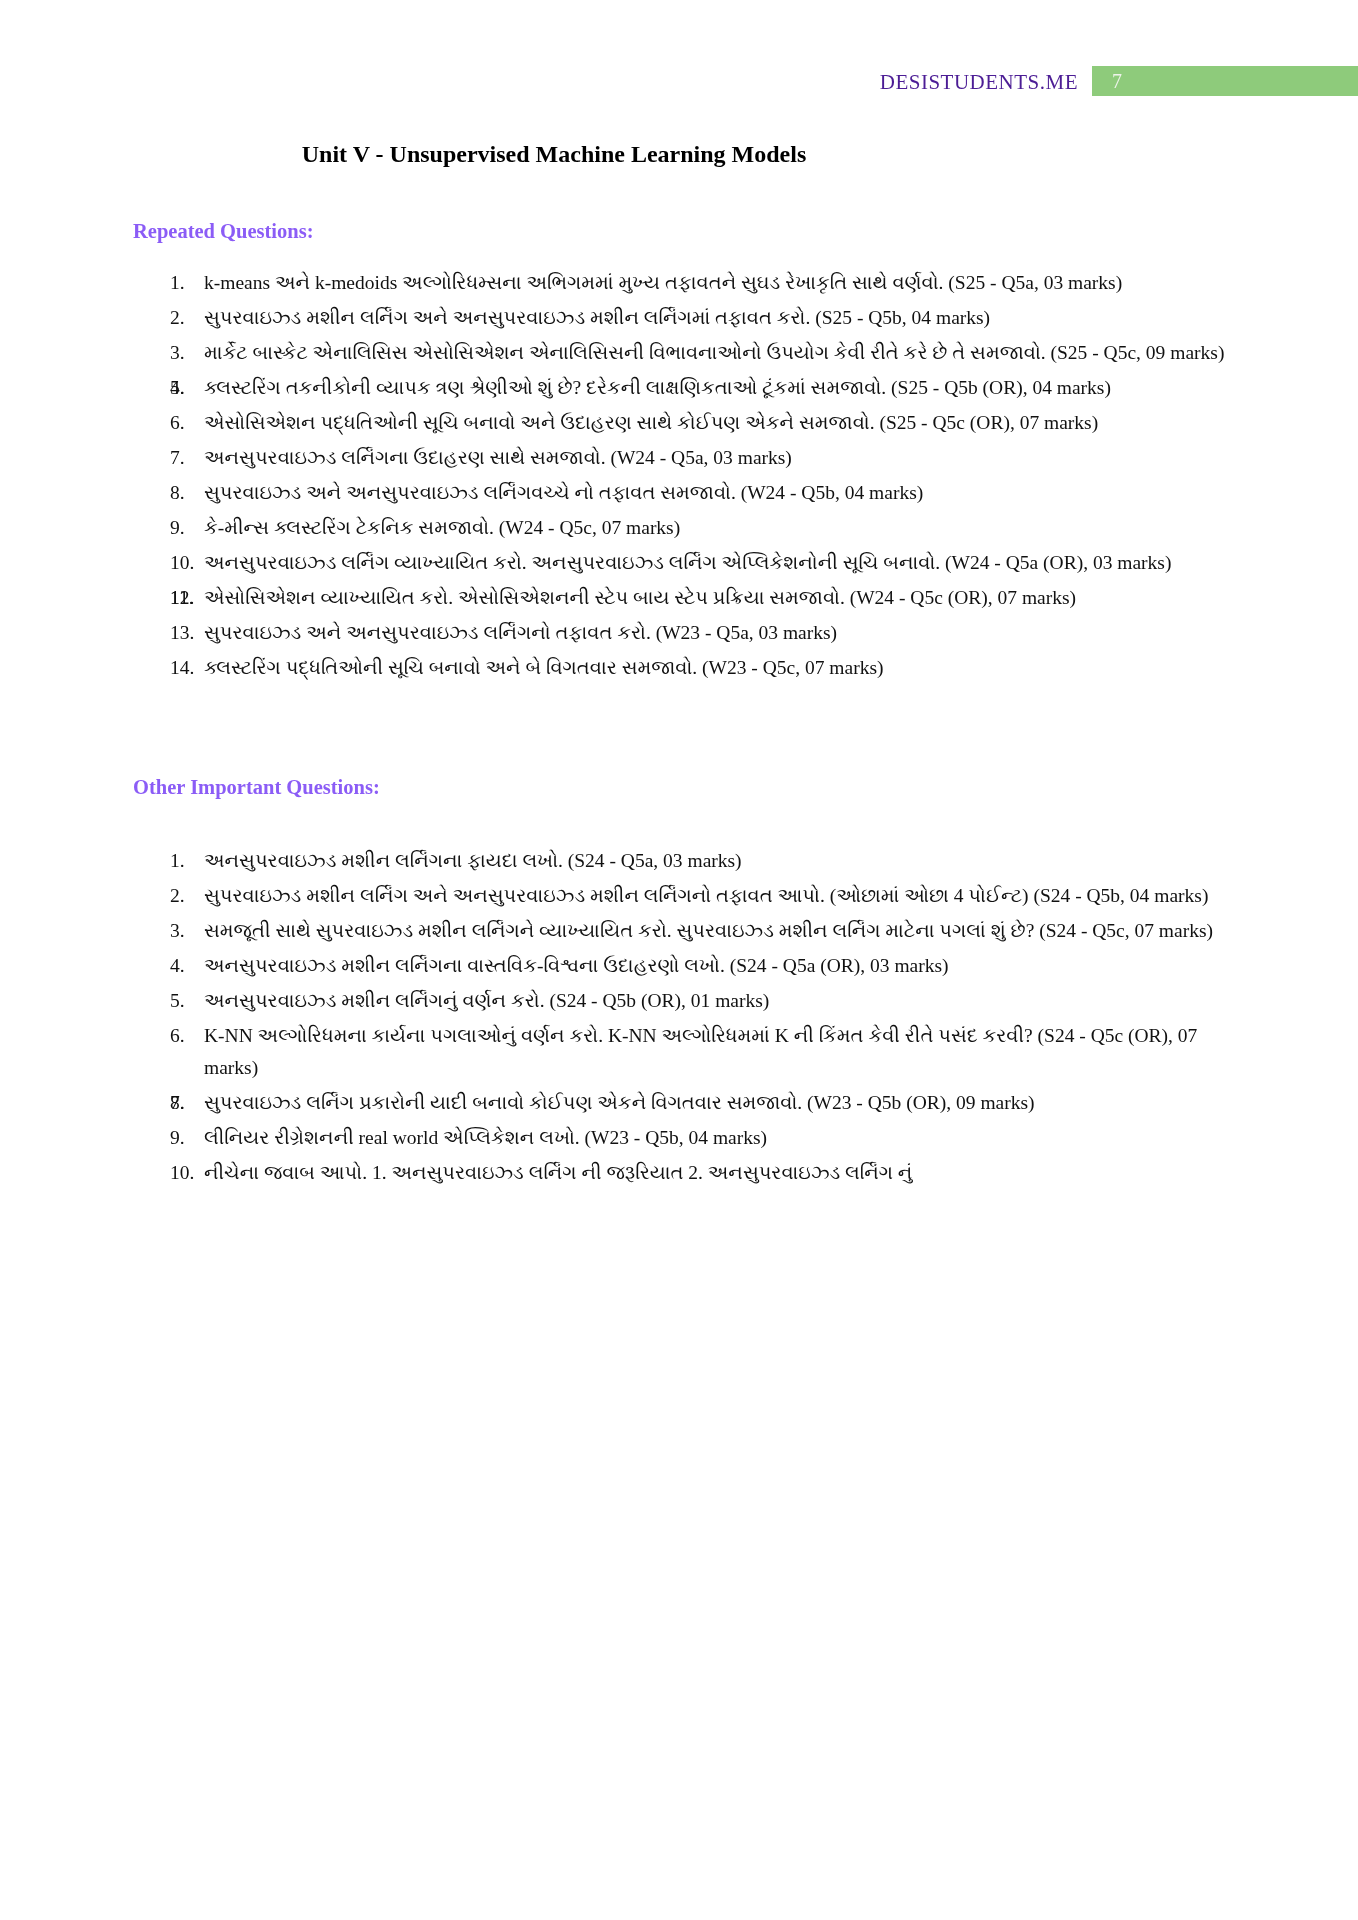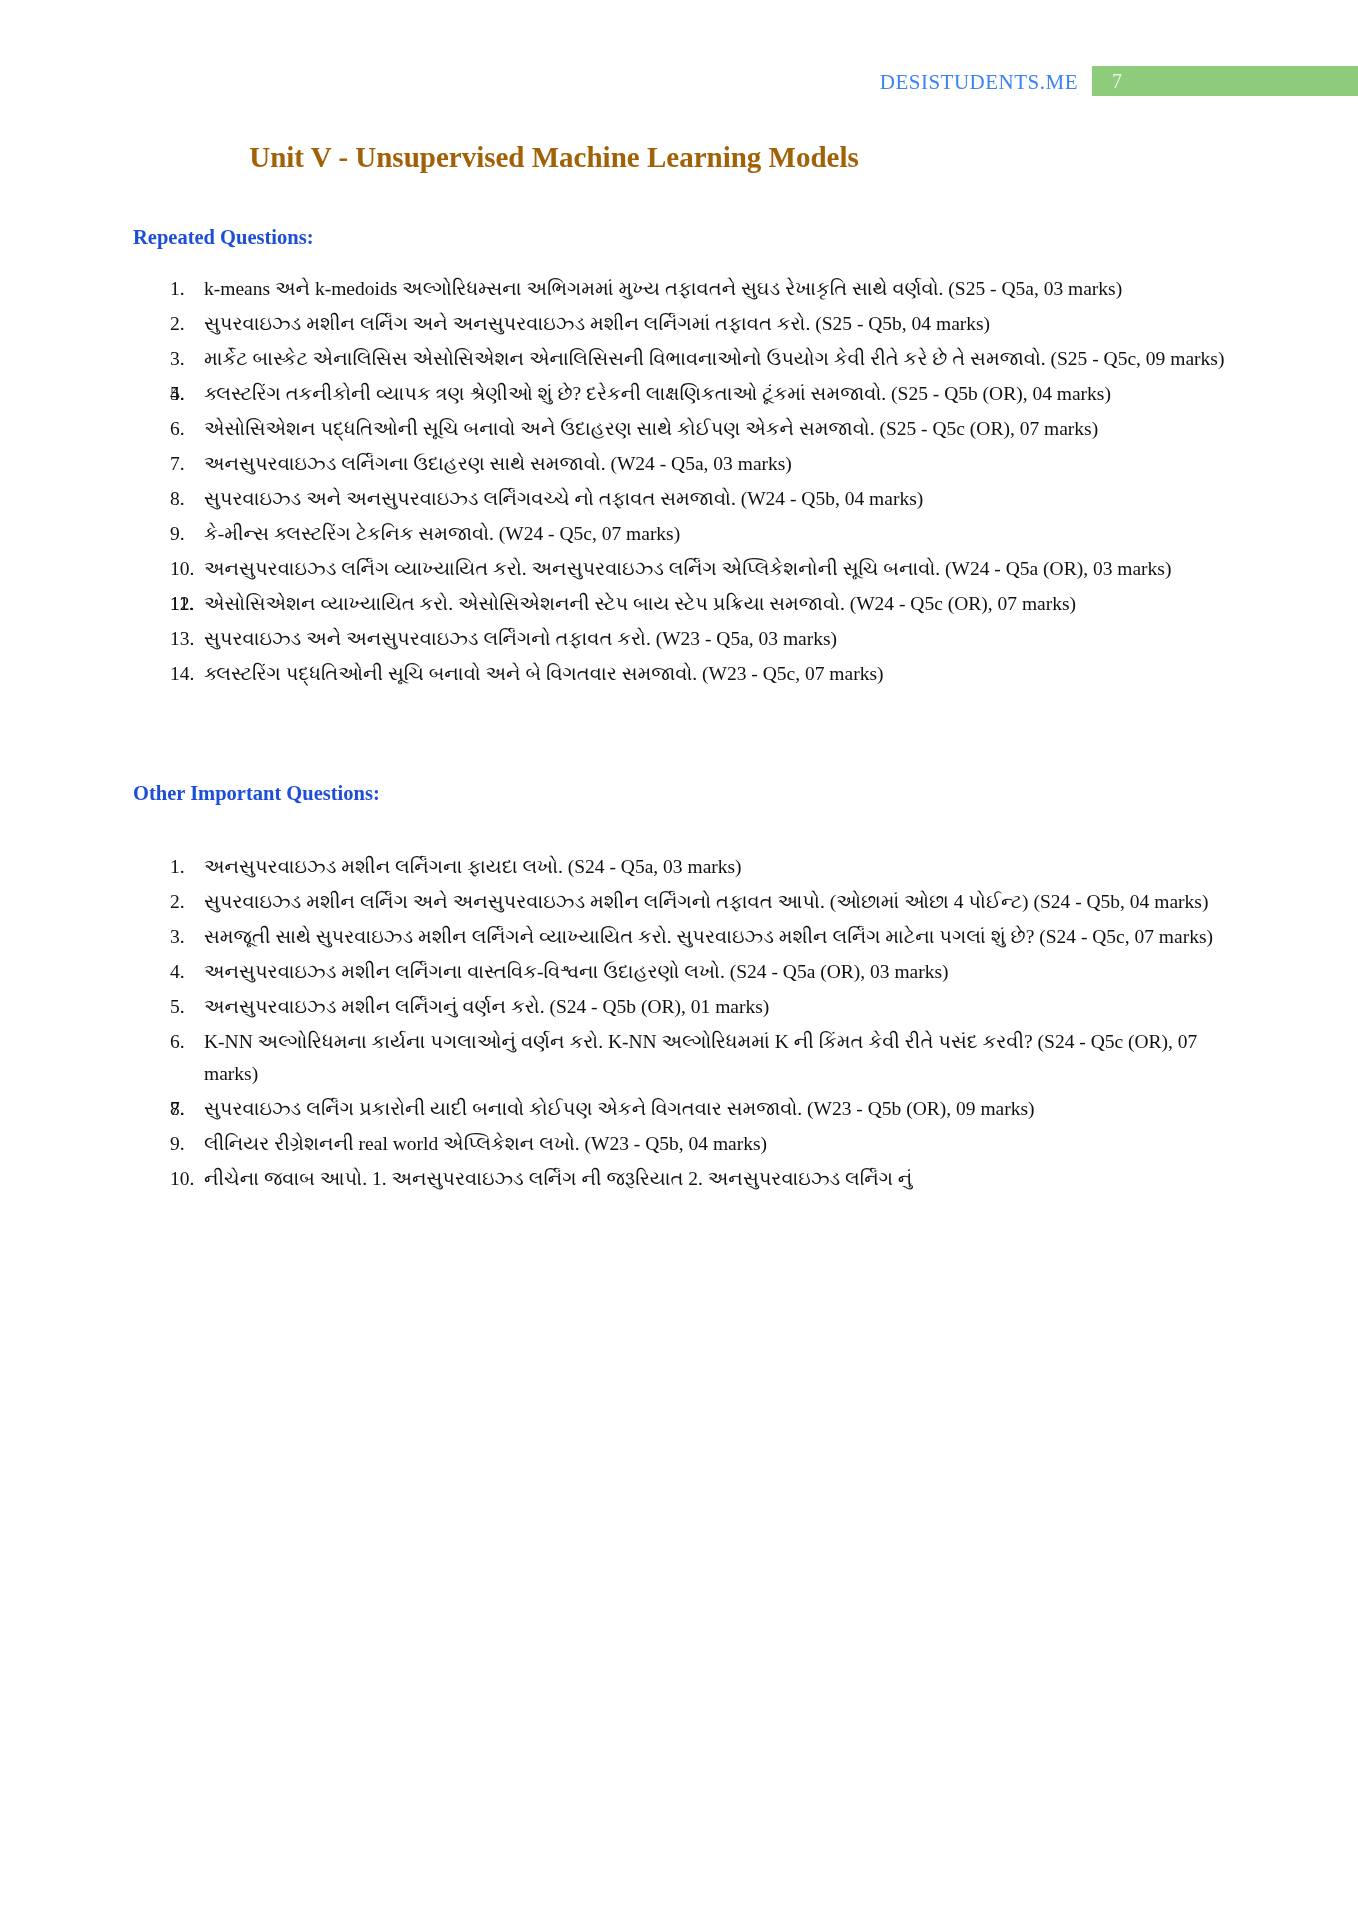--- a/index.html
+++ b/index.html
@@ -23,58 +23,58 @@
   .header {
     position: relative;
     height: 97px;
   }
   .site-name {
     position: absolute;
     top: 70px;
     right: 280px;
     font-size: 21px;
     letter-spacing: 0.5px;
-    color: #3b82f6;
+    color: #4c1d95;
     font-variant: small-caps;
     white-space: nowrap;
   }
   .page-badge {
     position: absolute;
     top: 66px;
     right: 0;
     width: 266px;
     height: 30px;
     background: #8ecb7b;
     box-sizing: border-box;
     padding-left: 20px;
     font-size: 20px;
     line-height: 30px;
     color: #eef3ea;
   }
   .page-title {
     margin: 44px 250px 0 0;
     text-align: center;
-    font-size: 29px;
+    font-size: 24px;
     font-weight: bold;
-    color: #a16207;
+    color: #000000;
   }
   .content {
     padding: 0 128px 60px 133px;
   }
   .qsection:nth-of-type(1) {
     margin-top: 52px;
   }
   .qsection:nth-of-type(2) {
     margin-top: 92px;
   }
   .section-heading {
     margin: 0;
     font-size: 20.5px;
     font-weight: bold;
-    color: #1d4ed8;
+    color: #8b5cf6;
   }
   .qsection:nth-of-type(1) .qlist { margin-top: 24px; }
   .qsection:nth-of-type(2) .qlist { margin-top: 46px; }
   .qlist {
     list-style: none;
     margin: 0 0 0 37px;
     padding: 0;
   }
   .qitem {
     position: relative;

